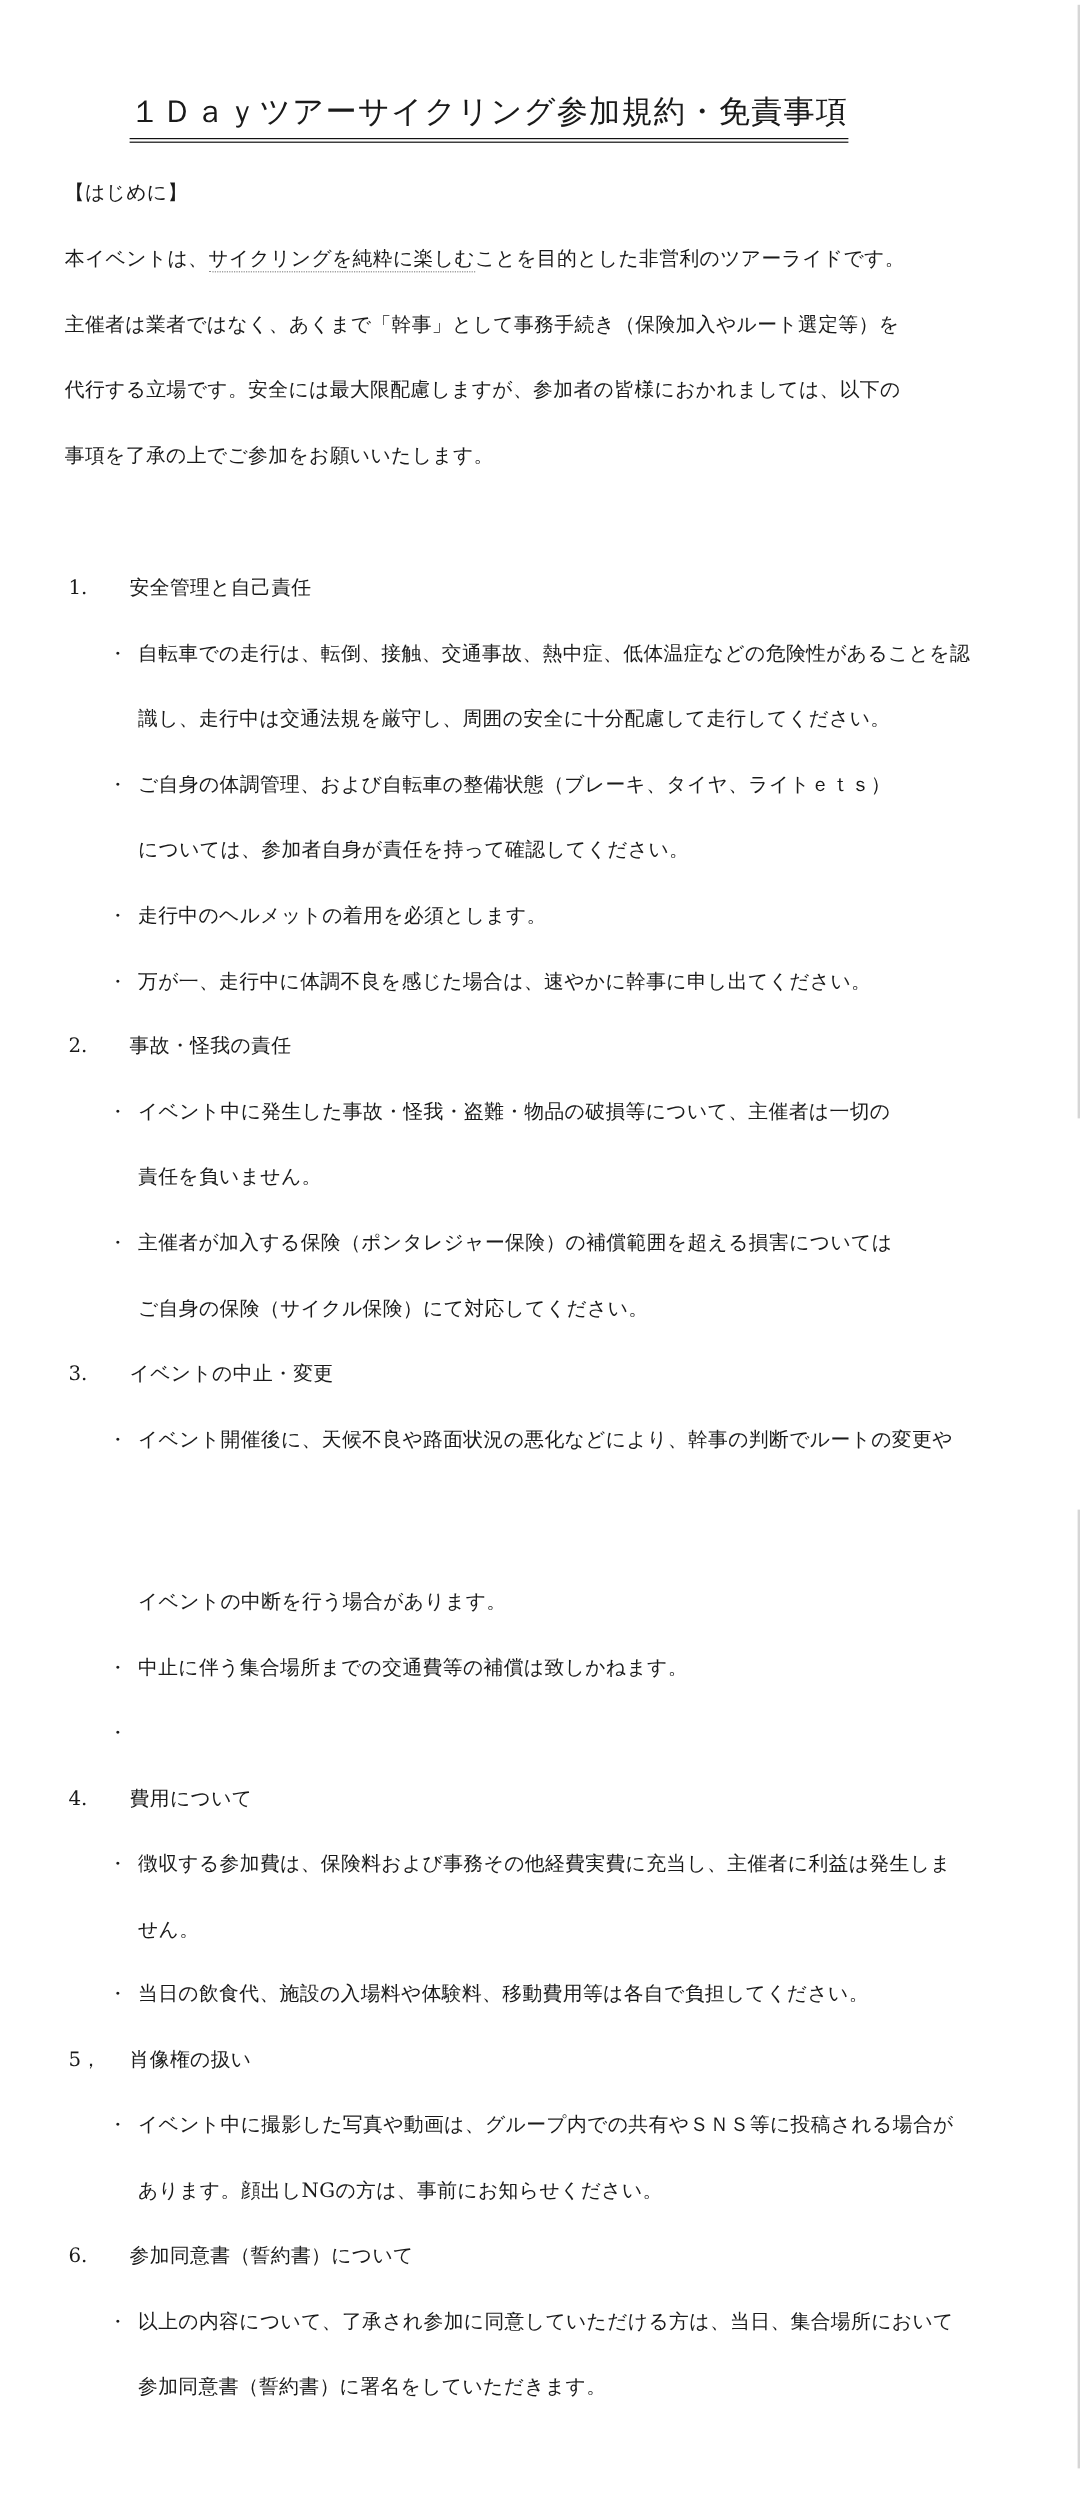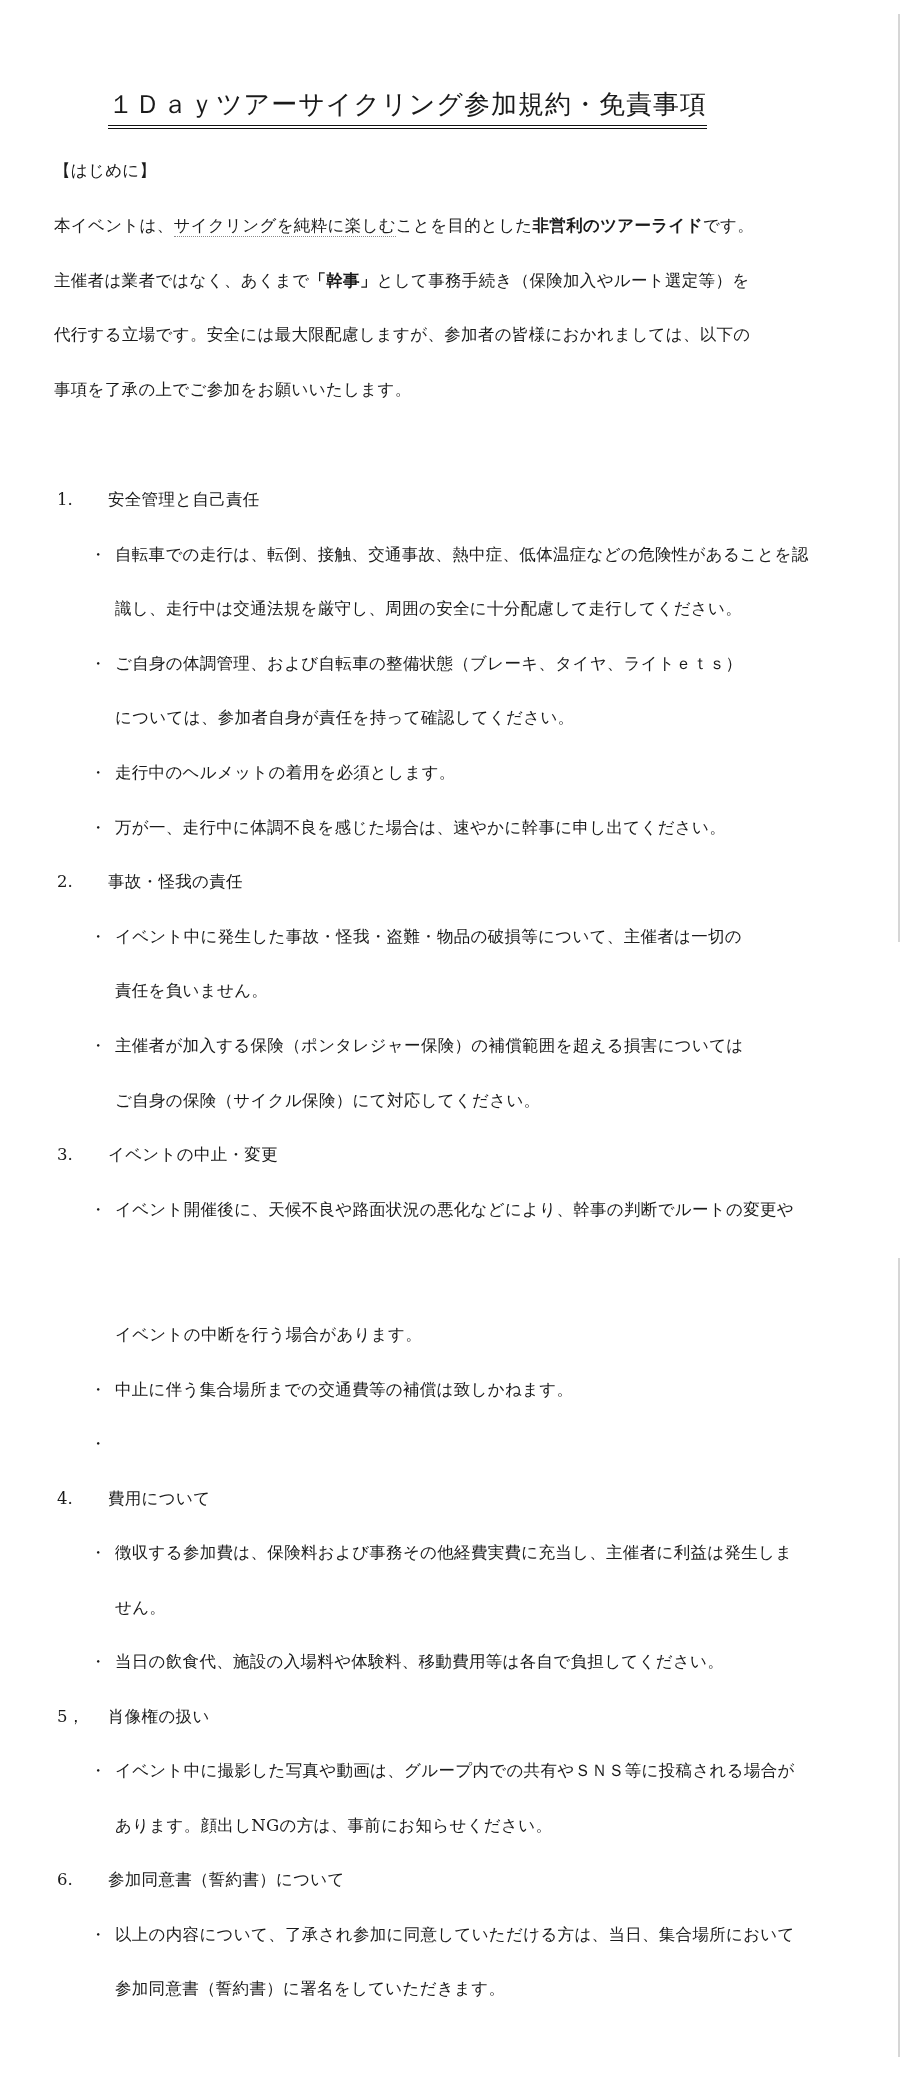--- a/index.html
+++ b/index.html
@@ -15,21 +15,21 @@
       font-family: "DejaVu Serif", "Liberation Serif", serif;
       color: #1a1a1a;
     }
     .page {
       position: absolute;
       left: 0;
       width: 898px;
       background: #ffffff;
       border-right: 2px solid #d6d6d6;
     }
-    .page-1 { top: 14px; height: 928px; }
+    .page-1 { top: 4px; height: 928px; }
     .page-2 { top: 1258px; height: 799px; }
     .page-gap {
       position: absolute;
       left: 0;
       top: 1268px;
       width: 900px;
       height: 18px;
       background: linear-gradient(to bottom, #b9b9b9 0px, #cfcfcf 4px, #e2e2e2 8px, #e6e6e6 14px, #d9d9d9 18px);
     }
     .doc-title {
@@ -61,21 +61,21 @@
       white-space: nowrap;
     }
     .sec-title { left: 108px; }
     .bullet-dot {
       position: absolute;
       left: 90px;
       font-size: 16px;
       line-height: 22px;
     }
     .b { left: 115px; }
-    .bold { font-weight: bold; }
+    .bold { font-weight: normal; }
     .dotted {
       border-bottom: 1px dotted #8a8a8a;
       padding-bottom: 1px;
     }
   </style>
 </head>
 <body>
 
 <div class="page page-1">
 

